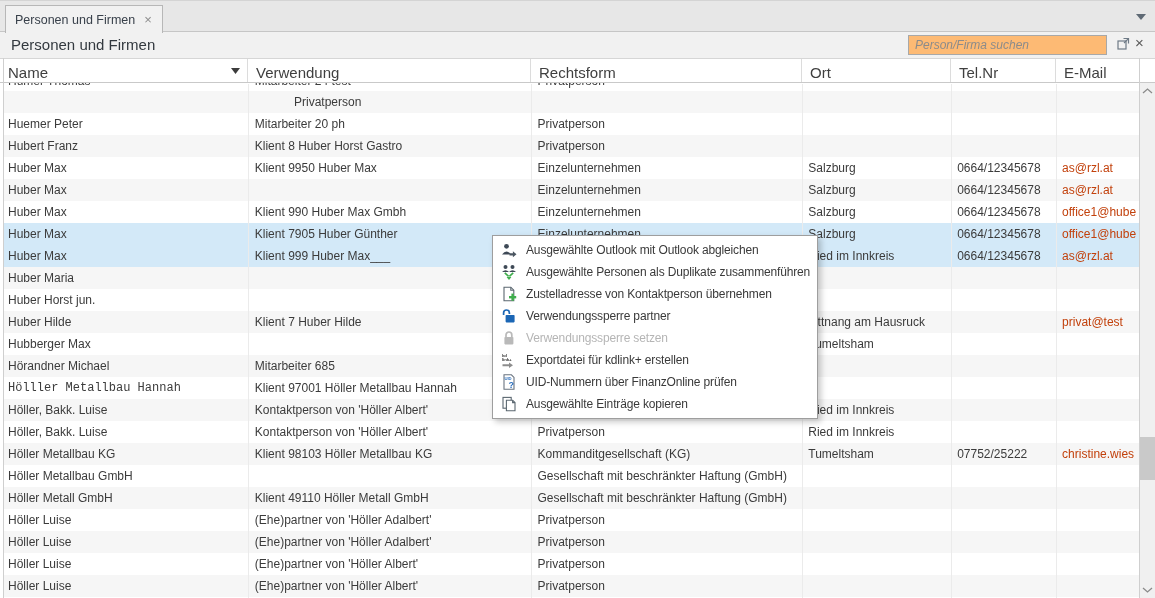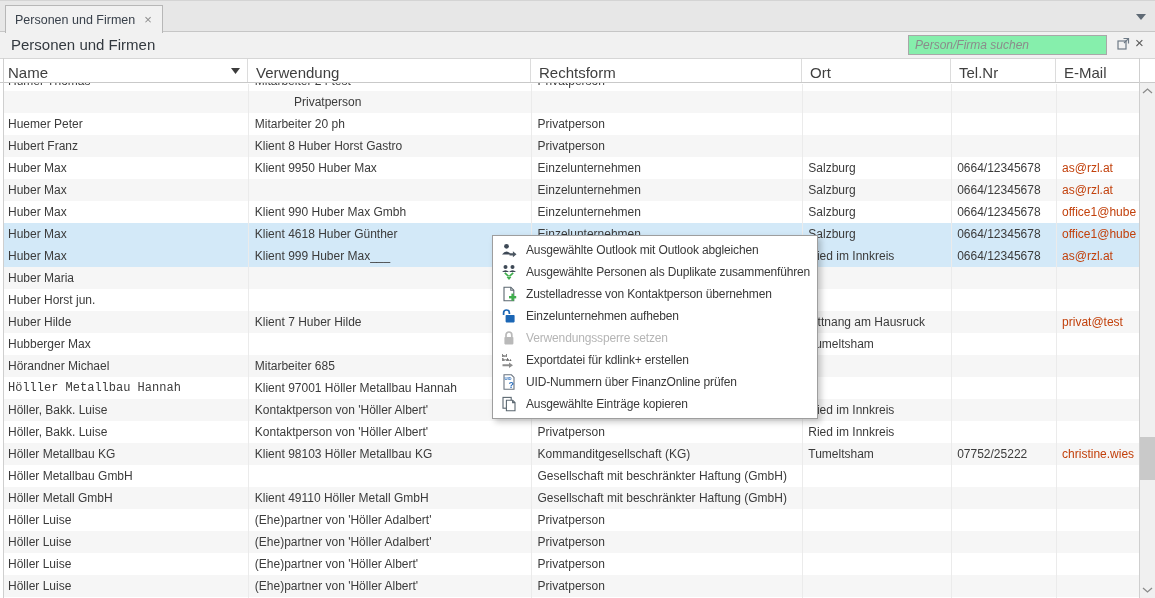--- a/index.html
+++ b/index.html
@@ -14,21 +14,21 @@
   .tab{position:absolute;left:5px;top:4px;height:28px;background:#f1f1f1;
     border:1px solid #b7b7b7;border-bottom:none;box-sizing:border-box;z-index:2;
     display:flex;align-items:center;gap:9px;padding:0 10px 0 9px;}
   .tab-label{font-size:12.5px;color:#39414b;white-space:nowrap;}
   .tab-close{color:#8d8d8d;font-size:13px;line-height:1;cursor:pointer;}
   .tabbar-caret{position:absolute;right:9px;top:13px;line-height:0;}
   
   .titlebar{position:absolute;left:0;top:32px;width:1155px;height:26px;background:#f1f1f1;}
   .page-title{position:absolute;left:11px;top:4px;font-size:15px;color:#33393f;}
   .search-input{position:absolute;left:908px;top:3px;width:199px;height:20px;box-sizing:border-box;
-    border:1px solid #a8a8a8;background:#86efac;padding:0 6px;
+    border:1px solid #a8a8a8;background:#fdba74;padding:0 6px;
     font-family:"Liberation Sans",sans-serif;font-size:12px;color:#444;}
   .search-input::placeholder{font-style:italic;color:#8b8b8b;}
   .panel-popout{position:absolute;left:1117px;top:5px;line-height:0;cursor:pointer;}
   .panel-close{position:absolute;left:1135px;top:2px;font-size:15px;color:#5a5a5a;cursor:pointer;}
   
   .thead{position:absolute;left:0;top:58px;width:1155px;height:25px;background:#fff;
     border-top:1px solid #d6d6d6;border-bottom:1px solid #c9c9c9;box-sizing:border-box;display:flex;z-index:4;}
   .th{box-sizing:border-box;border-right:1px solid #dcdcdc;padding:5px 4px 0 8px;
     font-size:15px;color:#3f3f3f;white-space:nowrap;overflow:hidden;position:relative;}
   .th.nosep{border-right:none;}
@@ -149,21 +149,21 @@
     <div class="tr">
       <div class="td c-name" style="width: 244px;">Huber Max</div>
       <div class="td c-verwendung" style="width: 283px;">Klient 990 Huber Max Gmbh</div>
       <div class="td c-rechtsform" style="width: 271px;">Einzelunternehmen</div>
       <div class="td c-ort" style="width: 149px;">Salzburg</div>
       <div class="td c-tel" style="width: 105px;">0664/12345678</div>
       <div class="td c-email email" style="width: 84px;">office1@hube</div>
     </div>
     <div class="tr stripe selected">
       <div class="td c-name" style="width: 244px;">Huber Max</div>
-      <div class="td c-verwendung" style="width: 283px;">Klient 4618 Huber Günther</div>
+      <div class="td c-verwendung" style="width: 283px;">Klient 7905 Huber Günther</div>
       <div class="td c-rechtsform" style="width: 271px;">Einzelunternehmen</div>
       <div class="td c-ort" style="width: 149px;">Salzburg</div>
       <div class="td c-tel" style="width: 105px;">0664/12345678</div>
       <div class="td c-email email" style="width: 84px;">office1@hube</div>
     </div>
     <div class="tr selected">
       <div class="td c-name" style="width: 244px;">Huber Max</div>
       <div class="td c-verwendung" style="width: 283px;">Klient 999 Huber Max___</div>
       <div class="td c-rechtsform" style="width: 271px;"></div>
       <div class="td c-ort" style="width: 149px;">Ried im Innkreis</div>
@@ -355,21 +355,21 @@
       </span>
       <span>Zustelladresse von Kontaktperson übernehmen</span>
     </div>
     <div class="menu-item">
       <span class="menu-icon">
         <svg width="16" height="16" viewBox="0 0 16 16">
           <path d="M2.6 7 V4.9 a2.9 2.9 0 0 1 5.8 0 V6" fill="none" stroke="#1b66b5" stroke-width="1.7"></path>
           <rect x="4.6" y="7" width="9" height="7.4" rx="0.8" fill="#1b66b5"></rect>
         </svg>
       </span>
-      <span>Einzelunternehmen aufheben</span>
+      <span>Verwendungssperre partner</span>
     </div>
     <div class="menu-item disabled">
       <span class="menu-icon">
         <svg width="16" height="16" viewBox="0 0 16 16">
           <path d="M5 7 V4.9 a2.9 2.9 0 0 1 5.8 0 V7" fill="none" stroke="#b9b9b9" stroke-width="1.7"></path>
           <rect x="3.4" y="7" width="9" height="7.4" rx="0.8" fill="#b9b9b9"></rect>
         </svg>
       </span>
       <span>Verwendungssperre setzen</span>
     </div>

